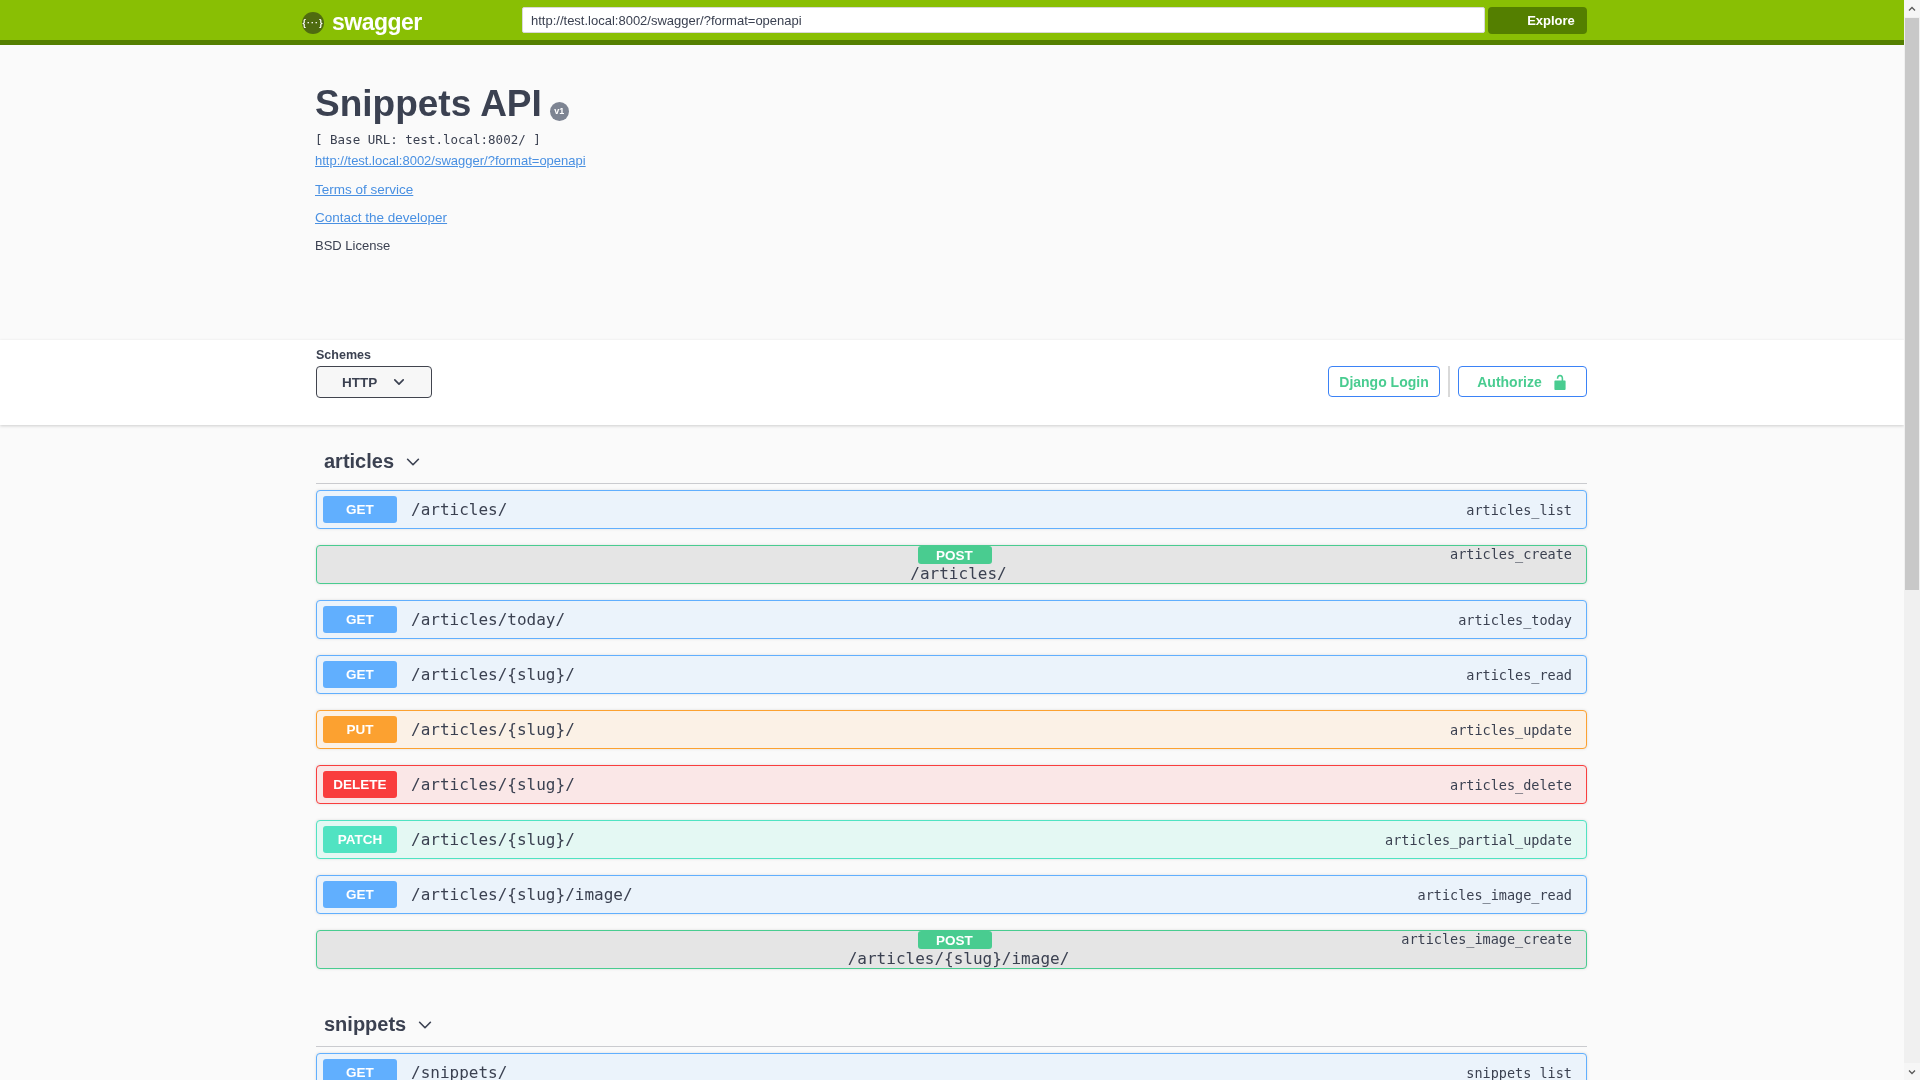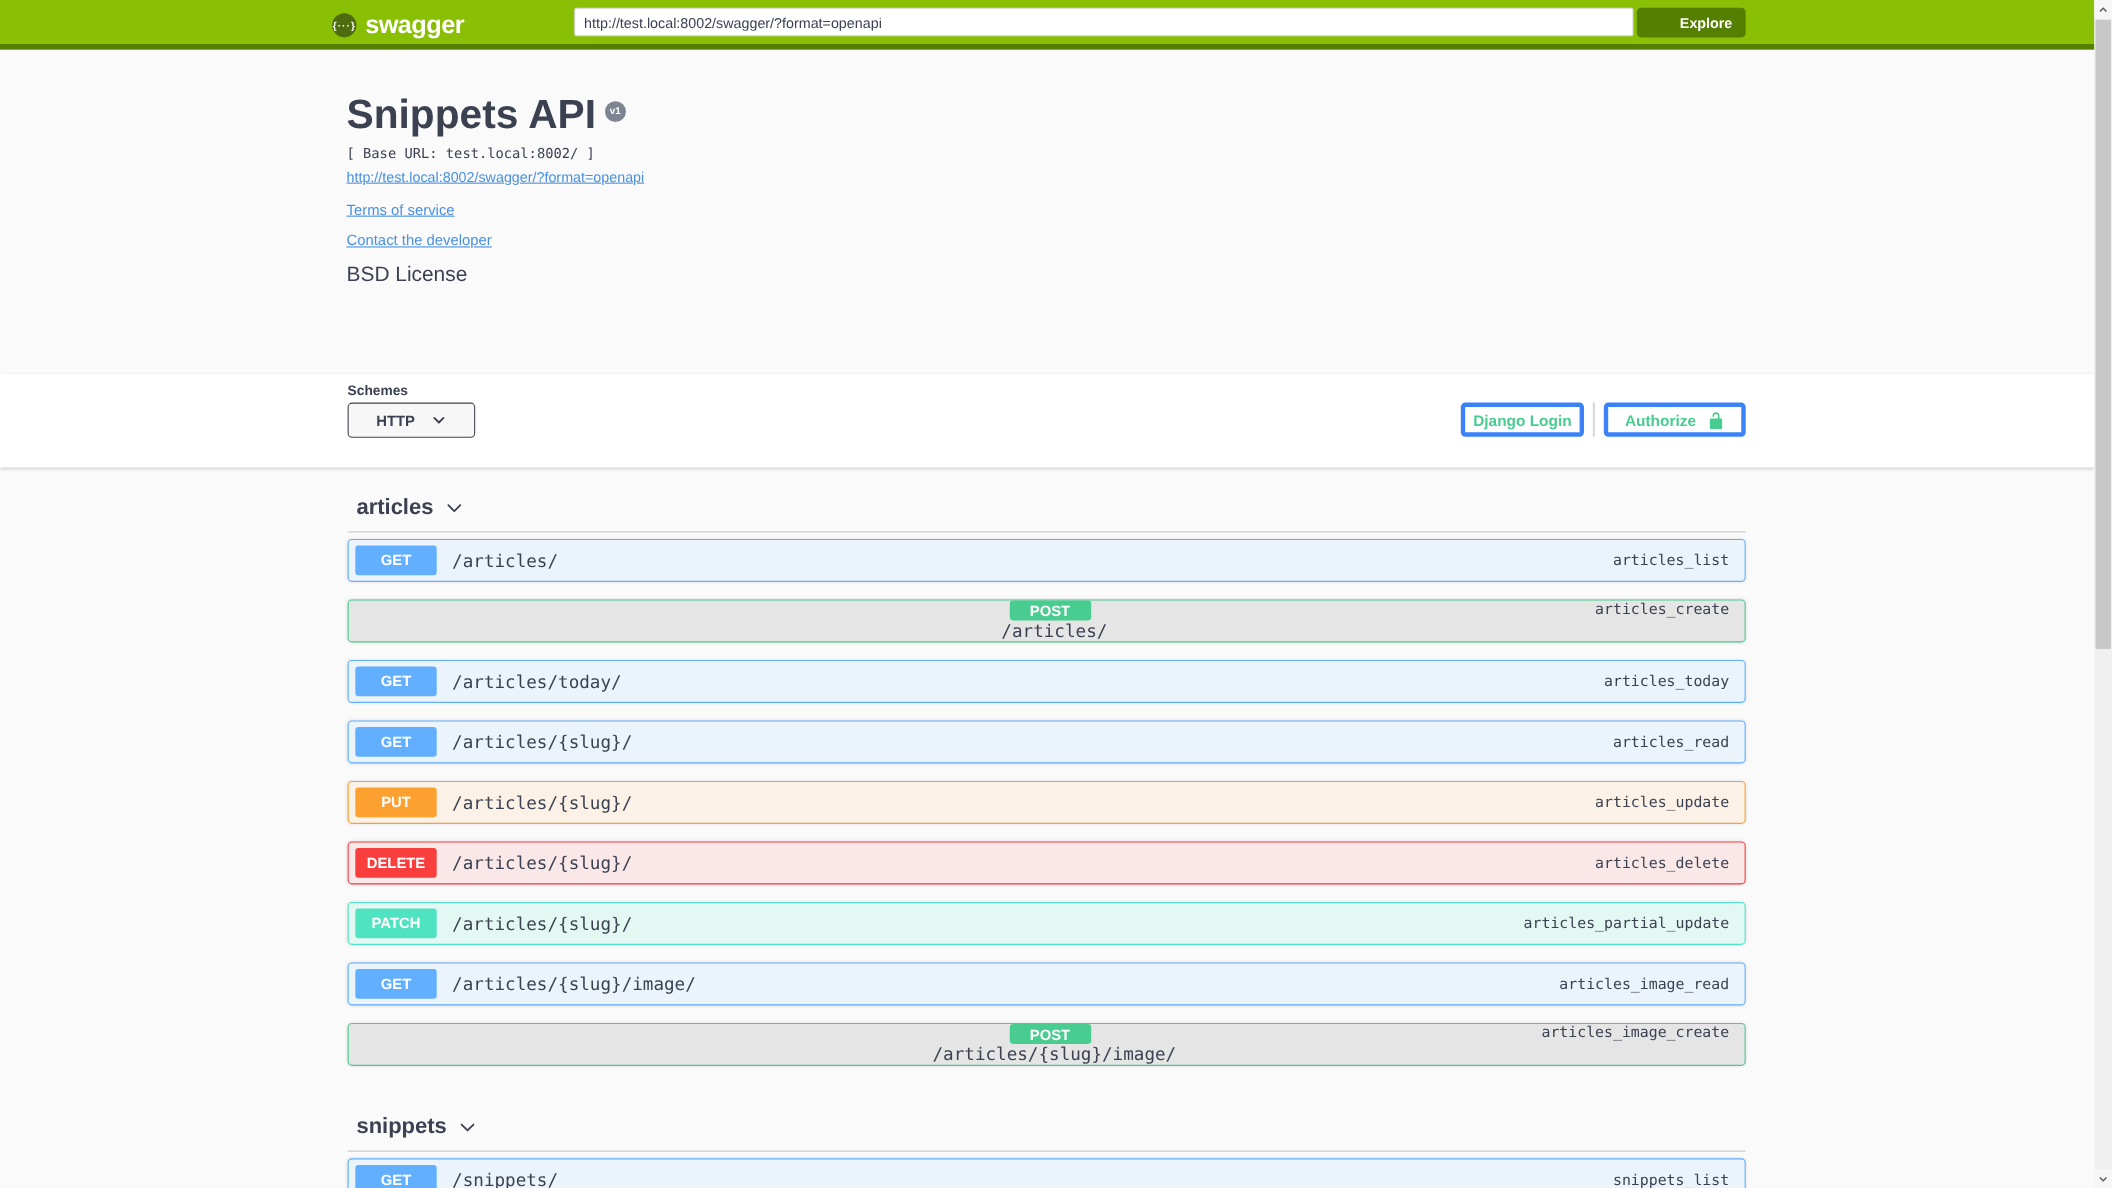--- a/index.html
+++ b/index.html
@@ -20,41 +20,41 @@
                font-family:"Liberation Sans", sans-serif; font-size:13px; color:#3b4151;
                padding:0 8px; outline:none; }
   .explore-btn { position:absolute; left:1488px; top:7px; width:99px; height:27px;
                  background:#547f00; border:none; border-radius:4px; color:#ffffff;
                  font-family:"Liberation Sans", sans-serif; font-size:13px; font-weight:bold; cursor:pointer;padding-left:27px; }
 
   
   .info { position:absolute; left:315px; top:84px; width:1272px; }
   .title-row { display:flex; align-items:flex-start; }
   .api-title { font-size:37px; font-weight:bold; color:#3b4151; line-height:40px; }
-  .version-badge { display:inline-block; margin-left:8px; margin-top:8px;
+  .version-badge { display:inline-block; margin-left:8px; margin-top:18px;
                    min-width:19px; height:19px; padding:0 4px; border-radius:10px;
                    background:#7d8492; color:#ffffff; font-size:9px; font-weight:bold;
                    line-height:19px; text-align:center; }
   .base-url { margin-top:8px; font-family:"DejaVu Sans Mono", monospace; font-size:12.5px; color:#3b4151; }
   .spec-link { display:inline-block; margin-top:6px; font-size:13px; color:#4990e2; text-decoration:underline; }
   .description { margin-top:30px; font-size:14.5px; color:#3b4151; }
   .info-link { display:block; margin-top:13px; font-size:13.5px; color:#4990e2; text-decoration:underline; width:fit-content; }
-  .license { margin-top:13px; font-size:19px; color:#3b4151; }
+  .license { margin-top:13px; font-size:13px; color:#3b4151; }
 
   
   .scheme-bar { position:absolute; left:0; top:340px; width:1904px; height:85px;
                 background:#ffffff; box-shadow:0 1px 3px rgba(0,0,0,0.18); }
   .schemes-label { position:absolute; left:316px; top:8px; font-size:12.5px; font-weight:bold; color:#3b4151; }
   .scheme-select { position:absolute; left:316px; top:26px; width:116px; height:32px;
                    border:1.5px solid #41444e; border-radius:4px; background:#f7f7f7;
                    display:flex; align-items:center; justify-content:space-between;
                    padding:0 25px; cursor:pointer; }
   .scheme-select .sel-text { font-size:13.5px; font-weight:bold; color:#3b4151; }
   .auth-wrapper { position:absolute; right:317px; top:26px; display:flex; align-items:center; }
-  .btn-outline-green { height:31px; border:4px solid #3b82f6; border-radius:4px; background:transparent;
+  .btn-outline-green { height:31px; border:1px solid #3b82f6; border-radius:4px; background:transparent;
                        color:#49cc90; font-family:"Liberation Sans", sans-serif; font-size:14px;
                        font-weight:bold; cursor:pointer; display:flex; align-items:center;
                        justify-content:center; gap:10px; }
   .django-btn { width:112px; }
   .authorize-btn { width:129px; }
   .auth-divider { width:2px; height:31px; background:#d9d9d9; margin:0 8px; }
 
   
   .content { position:absolute; left:316px; top:450px; width:1271px; }
   .tag-header { display:flex; align-items:center; gap:10px; padding-left:8px; cursor:pointer; }

